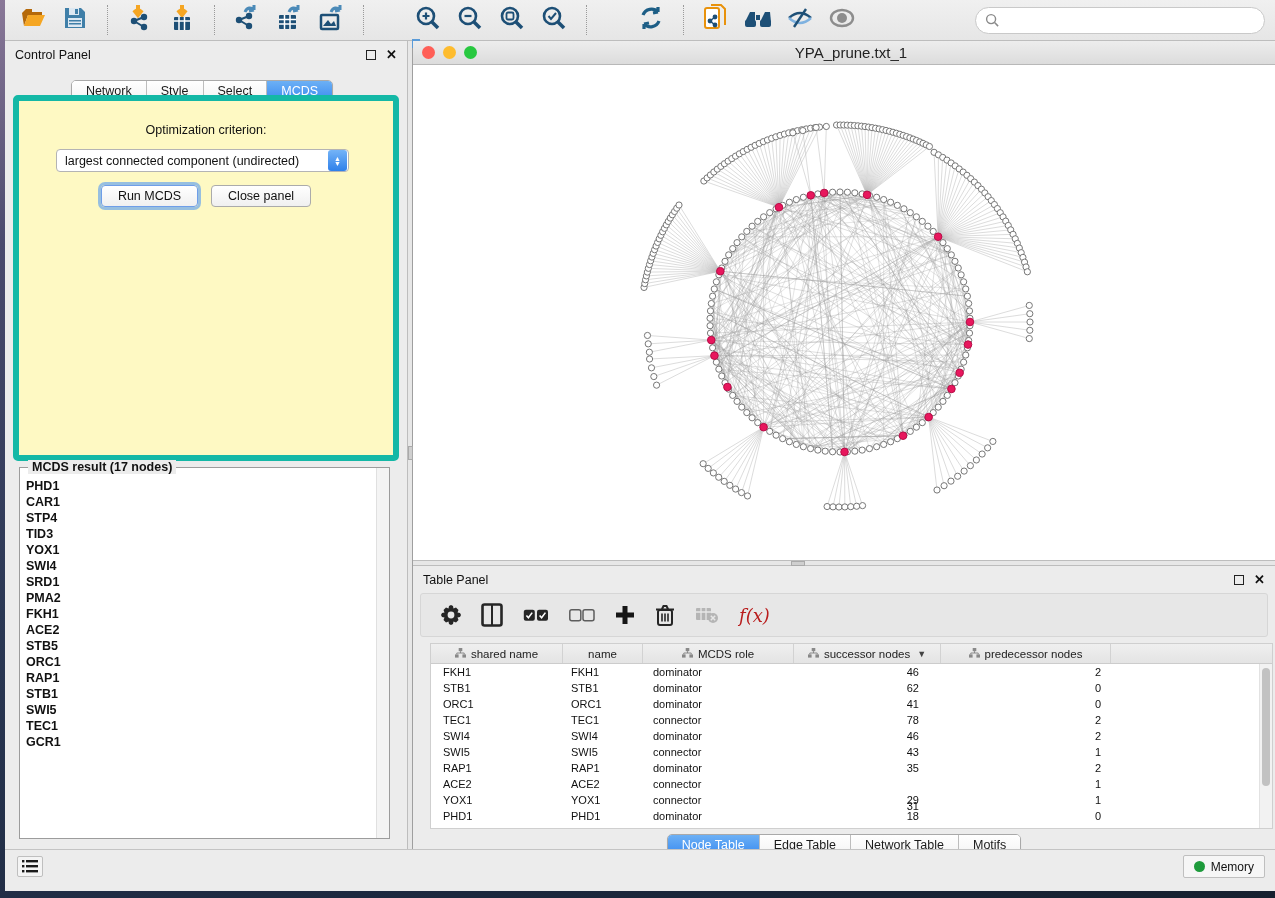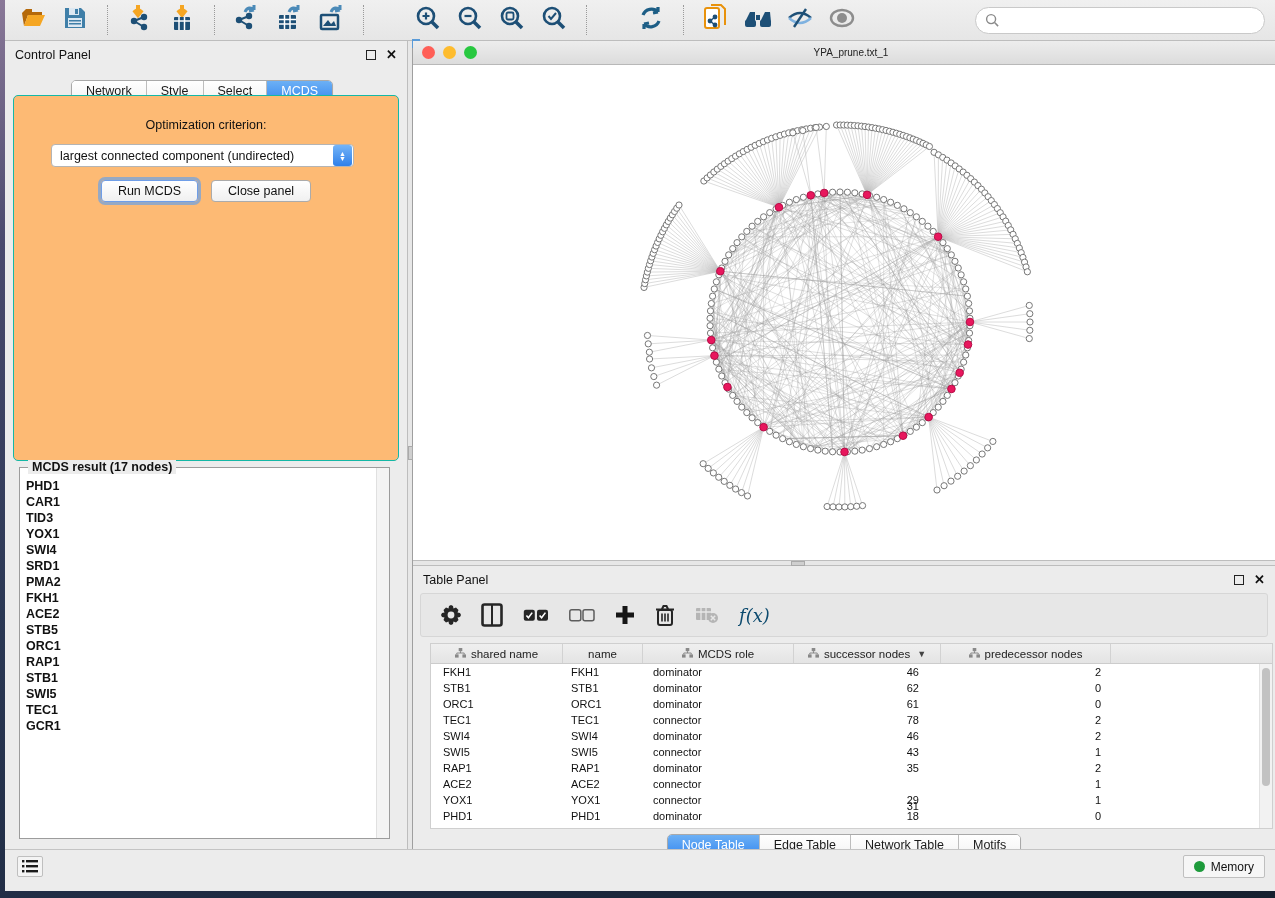--- a/index.html
+++ b/index.html
@@ -29,21 +29,21 @@
   .close-x { font-size:13px; font-weight:bold; color:#111; line-height:10px; }
 
   .segmented { display:flex; border:1px solid #a9a9a9; border-radius:5px; overflow:hidden; background:#fff; height:22px; box-shadow:0 1px 1px rgba(0,0,0,.12); }
   .seg { display:flex; align-items:center; justify-content:center; font-size:12.5px; color:#1a1a1a;
     padding:0 14px; border-right:1px solid #bdbdbd; background:linear-gradient(#ffffff,#f3f3f3); white-space:nowrap; }
   .seg:last-child { border-right:none;text-align:right; }
   .seg.active { background:linear-gradient(#6cb0f5,#3a8bf0); color:#fff; }
   .cp-tabs { position:absolute; left:0; right:8px; top:31px; display:flex; justify-content:center;margin-top:8px; }
 
   .cp-card { position:absolute; left:8px; right:8px; top:54px; height:366px;
-    background:#fdba74; border:1px solid #14b8a6; border-radius:5px; }
+    background:#fef9c3; border:6px solid #14b8a6; border-radius:5px; }
   .opt-label { text-align:center; font-size:12.5px; color:#111; margin-top:22px; }
   .select-box { position:absolute; left:37px; right:44px; top:48px; height:23px; background:#fff;
     border:1px solid #b4b4b4; border-radius:4px; display:flex; align-items:center; }
   .select-value { flex:1; font-size:12.5px; padding-left:8px; color:#111; white-space:nowrap; }
   .select-stepper { width:19px; height:21px; margin-right:1px; border-radius:3px;
     background:linear-gradient(#74b4f7,#2f80ea); display:flex; flex-direction:column; align-items:center; justify-content:center; color:#fff; }
   .select-stepper span { font-size:7px; line-height:5px; }
   .btn-row { position:absolute; left:0; right:0; top:84px; display:flex; justify-content:center; gap:13px; }
   .push-btn { height:22px; padding:0 16px; font-size:12.5px; color:#111; background:linear-gradient(#ffffff,#f0f0f0);
     border:1px solid #ababab; border-radius:4px; display:flex; align-items:center; }
@@ -61,31 +61,31 @@
   .splitter-v .grip { position:absolute; top:405px; left:0; width:5px; height:14px; background:#cfcfcf; border:1px solid #aaa; }
   .splitter-h { position:absolute; left:408px; right:0; top:560px; height:6px; background:#e7e7e7; border-top:1px solid #bdbdbd; border-bottom:1px solid #bdbdbd; }
   .splitter-h .grip { position:absolute; left:378px; top:0; width:14px; height:5px; background:#cfcfcf; border:1px solid #aaa; }
 
   
   .net-window { position:absolute; left:408px; top:41px; right:0; height:519px; background:#fff; }
   .net-title { height:24px; background:linear-gradient(#ededed,#dcdcdc); border-bottom:1px solid #b8b8b8;
     display:flex; align-items:center; position:relative; }
   .lights { display:flex; gap:8px; margin-left:9px; }
   .light { width:13px; height:13px; border-radius:50%; }
-  .net-title .title-text { position:absolute; left:14px; right:0; text-align:center; font-size:10px; color:#222; }
+  .net-title .title-text { position:absolute; left:14px; right:0; text-align:center; font-size:15px; color:#222; }
   .net-canvas { position:absolute; left:0; right:0; top:24px; bottom:0; background:#fff; overflow:hidden; }
   .focus-corner { position:absolute; left:-1px; top:-2px; width:8px; height:9px;
     border-left:2px solid #5a9bd8; border-top:2px solid #5a9bd8; }
 
   
   .table-panel { position:absolute; left:408px; top:566px; right:0; bottom:34px; background:#ececec; }
   .tp-toolbar { position:absolute; left:7px; right:7px; top:27px; height:44px; background:#e7e7e7;
     border:1px solid #d6d6d6; border-radius:3px; display:flex; align-items:center; gap:20px; padding-left:20px; }
   .tp-ic { display:flex; align-items:center; justify-content:center; }
-  .fx { font-family:"DejaVu Serif", serif; font-style:italic; font-size:18px; color:#0c4a6e; }
+  .fx { font-family:"DejaVu Serif", serif; font-style:italic; font-size:18px; color:#b91c1c; }
 
   .table-box { position:absolute; left:17px; top:77px; width:843px; height:186px; background:#fff; border:1px solid #cfcfcf; }
   .tbl-header { display:flex; height:20px; background:linear-gradient(#efefef,#e4e4e4); border-bottom:1px solid #cccccc; }
   .th { display:flex; align-items:center; justify-content:center; gap:5px; font-size:11.5px; color:#222;
     border-right:1px solid #d2d2d2; overflow:hidden; white-space:nowrap; }
   .tree-ic { opacity:.65; }
   .sort-chevron { font-size:9px; color:#444; margin-left:2px; }
   .tbl-rows { position:absolute; left:0; right:13px; top:20px; bottom:0; overflow:hidden; }
   .tr { display:flex; height:16px; align-items:center; }
   .td { font-size:11px; color:#111; overflow:hidden; white-space:nowrap; }
@@ -280,20 +280,21 @@
       <div class="btn-row">
         <div class="push-btn focused">Run MCDS</div>
         <div class="push-btn">Close panel</div>
       </div>
     </div>
     <div class="result-fieldset">
       <div class="result-legend">MCDS result (17 nodes)</div>
       <div class="result-list" id="result-list">
           <div>PHD1</div>
           <div>CAR1</div>
+          <div>STP4</div>
           <div>TID3</div>
           <div>YOX1</div>
           <div>SWI4</div>
           <div>SRD1</div>
           <div>PMA2</div>
           <div>FKH1</div>
           <div>ACE2</div>
           <div>STB5</div>
           <div>ORC1</div>
           <div>RAP1</div>
@@ -1262,21 +1263,21 @@
             <div class="td" style="width: 132px; padding-left: 12px; padding-right: 0px;">STB1</div>
             <div class="td" style="width: 80px; padding-left: 8px; padding-right: 0px;">STB1</div>
             <div class="td" style="width: 151px; padding-left: 10px; padding-right: 0px;">dominator</div>
             <div class="td num" style="width: 147px; padding-left: 0px; padding-right: 22px;">62</div>
             <div class="td num" style="width: 170px; padding-left: 0px; padding-right: 10px;">0</div>
           </div>
           <div class="tr">
             <div class="td" style="width: 132px; padding-left: 12px; padding-right: 0px;">ORC1</div>
             <div class="td" style="width: 80px; padding-left: 8px; padding-right: 0px;">ORC1</div>
             <div class="td" style="width: 151px; padding-left: 10px; padding-right: 0px;">dominator</div>
-            <div class="td num" style="width: 147px; padding-left: 0px; padding-right: 22px;">61</div>
+            <div class="td num" style="width: 147px; padding-left: 0px; padding-right: 22px;">41</div>
             <div class="td num" style="width: 170px; padding-left: 0px; padding-right: 10px;">0</div>
           </div>
           <div class="tr">
             <div class="td" style="width: 132px; padding-left: 12px; padding-right: 0px;">TEC1</div>
             <div class="td" style="width: 80px; padding-left: 8px; padding-right: 0px;">TEC1</div>
             <div class="td" style="width: 151px; padding-left: 10px; padding-right: 0px;">connector</div>
             <div class="td num" style="width: 147px; padding-left: 0px; padding-right: 22px;">78</div>
             <div class="td num" style="width: 170px; padding-left: 0px; padding-right: 10px;">2</div>
           </div>
           <div class="tr">

